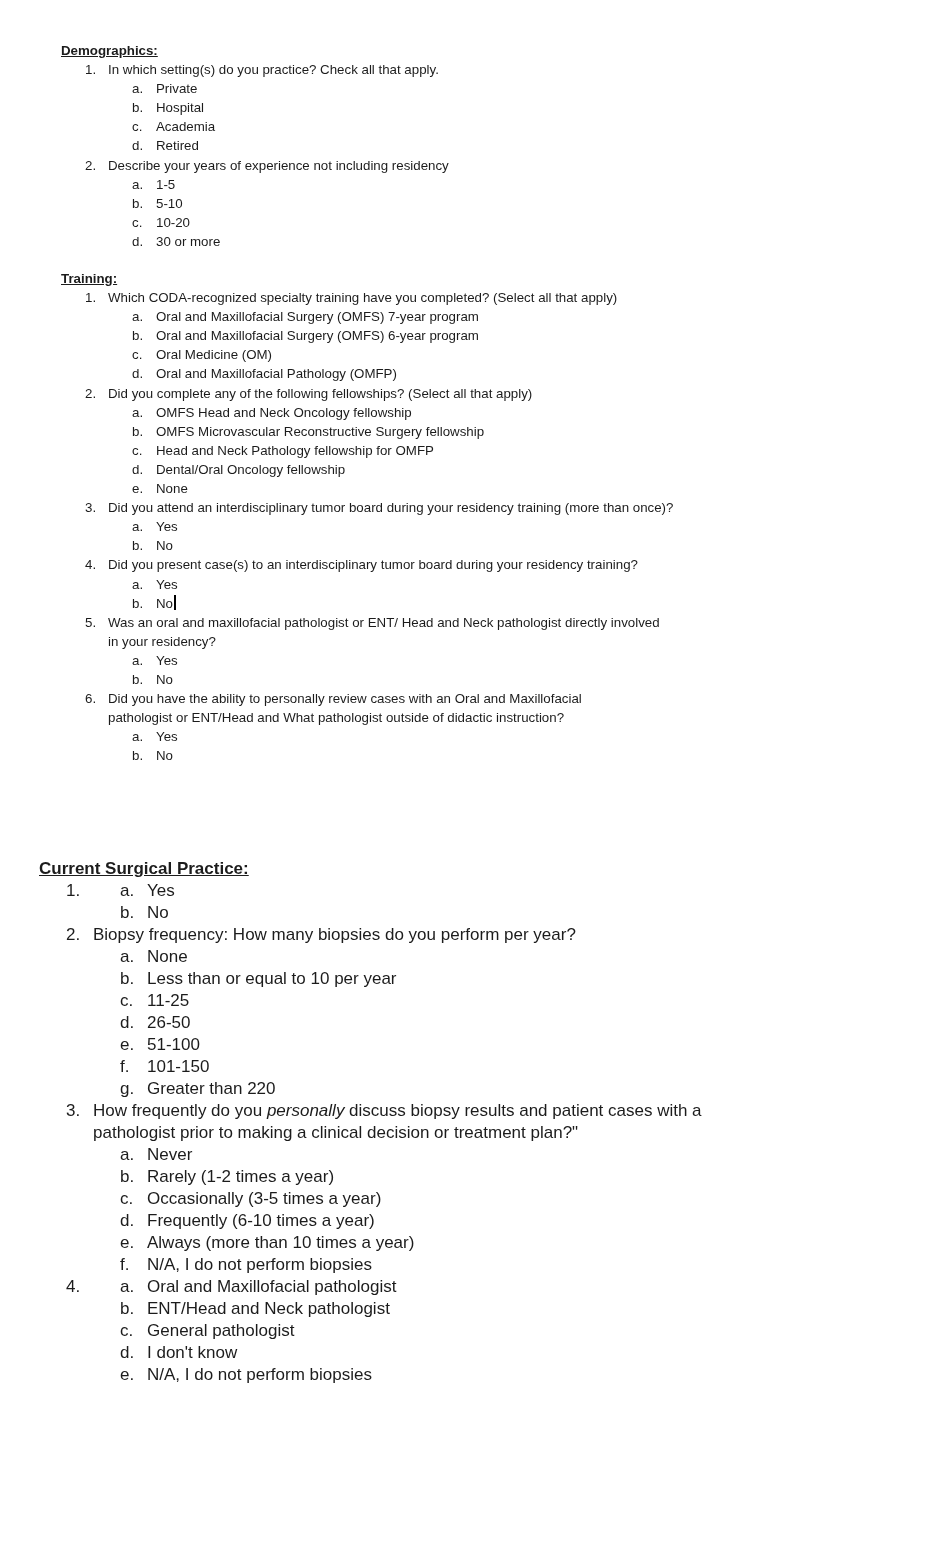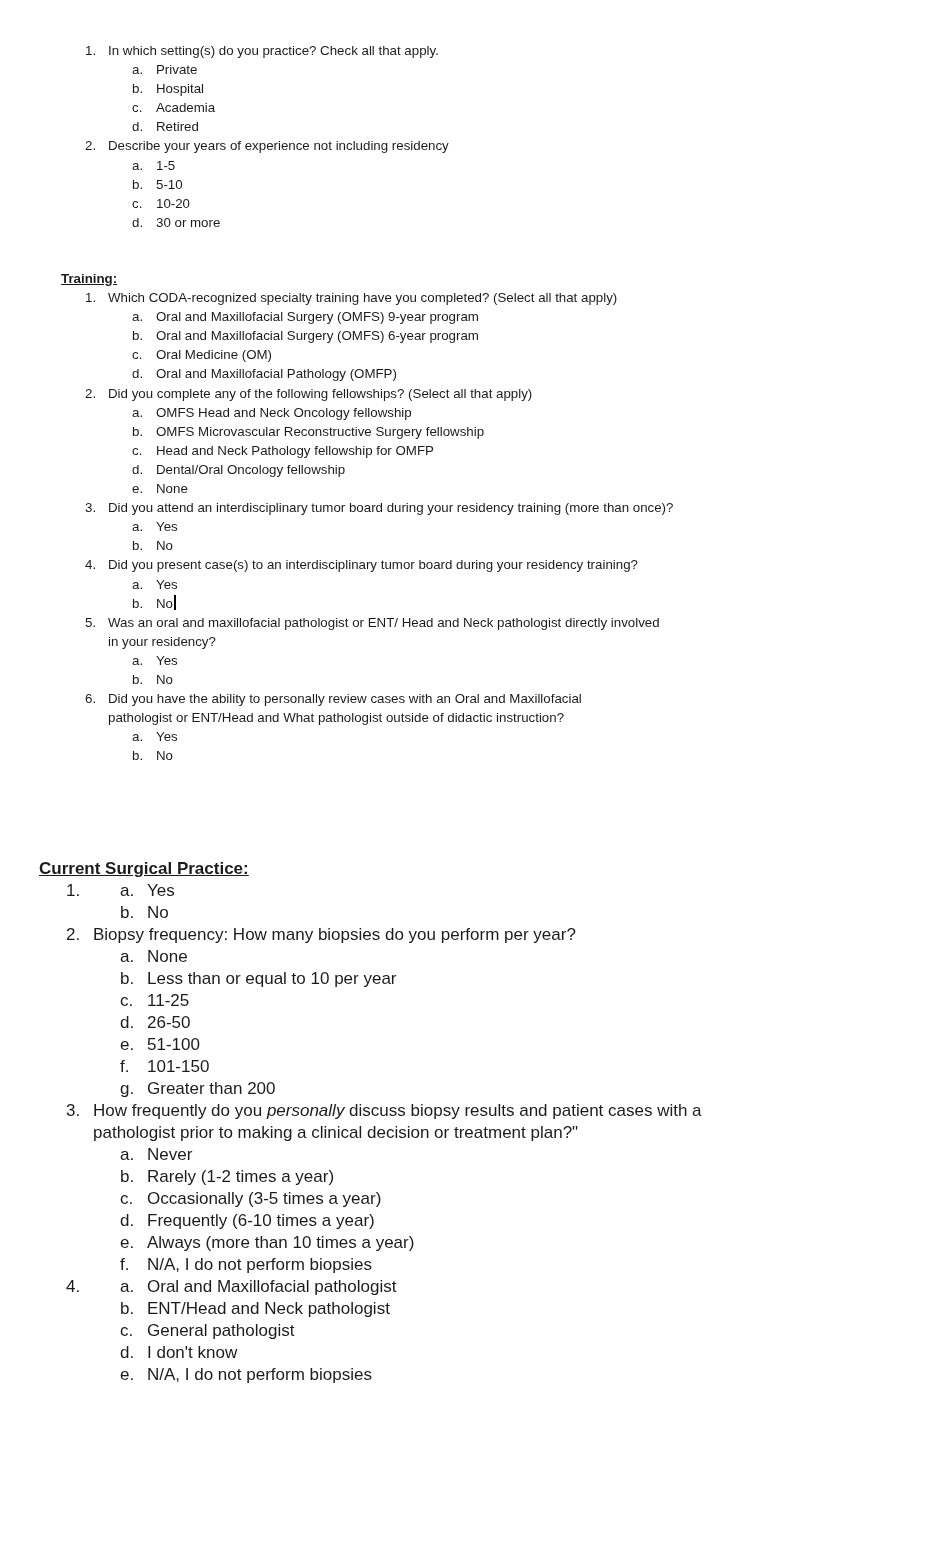--- a/index.html
+++ b/index.html
@@ -20,36 +20,37 @@
   .sec-large .opt { padding-left: 108px; }
   .sec-large .olet { position: absolute; left: 81px; }
   .caret { display: inline-block; width: 1.5px; height: 15px; background: #000; vertical-align: -2px; margin-left: 1px; }
   .sec-small .q.wide { width: 600px; }
   em { font-style: italic; }
 </style>
 </head>
 <body>
 
 <div class="section sec-small" style="top:41px;">
+  <span class="heading">Demographics:</span>
   <div class="q"><span class="qnum">1.</span><span>In which setting(s) do you practice? Check all that apply.</span></div>
   <div class="opt"><span class="olet">a.</span><span>Private</span></div>
   <div class="opt"><span class="olet">b.</span><span>Hospital</span></div>
   <div class="opt"><span class="olet">c.</span><span>Academia</span></div>
   <div class="opt"><span class="olet">d.</span><span>Retired</span></div>
   <div class="q"><span class="qnum">2.</span><span>Describe your years of experience not including residency</span></div>
   <div class="opt"><span class="olet">a.</span><span>1-5</span></div>
   <div class="opt"><span class="olet">b.</span><span>5-10</span></div>
   <div class="opt"><span class="olet">c.</span><span>10-20</span></div>
   <div class="opt"><span class="olet">d.</span><span>30 or more</span></div>
 </div>
 
 <div class="section sec-small" style="top:269px;">
   <span class="heading">Training:</span>
   <div class="q wide"><span class="qnum">1.</span><span>Which CODA-recognized specialty training have you completed? (Select all that apply)</span></div>
-  <div class="opt"><span class="olet">a.</span><span>Oral and Maxillofacial Surgery (OMFS) 9-year program</span></div>
+  <div class="opt"><span class="olet">a.</span><span>Oral and Maxillofacial Surgery (OMFS) 7-year program</span></div>
   <div class="opt"><span class="olet">b.</span><span>Oral and Maxillofacial Surgery (OMFS) 6-year program</span></div>
   <div class="opt"><span class="olet">c.</span><span>Oral Medicine (OM)</span></div>
   <div class="opt"><span class="olet">d.</span><span>Oral and Maxillofacial Pathology (OMFP)</span></div>
 
   <div class="q wide"><span class="qnum">2.</span><span>Did you complete any of the following fellowships? (Select all that apply)</span></div>
   <div class="opt"><span class="olet">a.</span><span>OMFS Head and Neck Oncology fellowship</span></div>
   <div class="opt"><span class="olet">b.</span><span>OMFS Microvascular Reconstructive Surgery fellowship</span></div>
   <div class="opt"><span class="olet">c.</span><span>Head and Neck Pathology fellowship for OMFP</span></div>
   <div class="opt"><span class="olet">d.</span><span>Dental/Oral Oncology fellowship</span></div>
   <div class="opt"><span class="olet">e.</span><span>None</span></div>
@@ -77,21 +78,21 @@
   <div class="opt"><span class="olet">a.</span><span>Yes</span></div>
   <div class="opt"><span class="olet">b.</span><span>No</span></div>
 
   <div class="q"><span class="qnum">2.</span><span>Biopsy frequency: How many biopsies do you perform per year?</span></div>
   <div class="opt"><span class="olet">a.</span><span>None</span></div>
   <div class="opt"><span class="olet">b.</span><span>Less than or equal to 10 per year</span></div>
   <div class="opt"><span class="olet">c.</span><span>11-25</span></div>
   <div class="opt"><span class="olet">d.</span><span>26-50</span></div>
   <div class="opt"><span class="olet">e.</span><span>51-100</span></div>
   <div class="opt"><span class="olet">f.</span><span>101-150</span></div>
-  <div class="opt"><span class="olet">g.</span><span>Greater than 200</span></div>
+  <div class="opt"><span class="olet">g.</span><span>Greater than 220</span></div>
 
   <div class="q" style="width:610px;"><span class="qnum">3.</span><span>How frequently do you </span><em>personally</em><span> discuss biopsy results and patient cases with a pathologist prior to making a clinical decision or treatment plan?"</span></div>
   <div class="opt"><span class="olet">a.</span><span>Never</span></div>
   <div class="opt"><span class="olet">b.</span><span>Rarely (1-2 times a year)</span></div>
   <div class="opt"><span class="olet">c.</span><span>Occasionally (3-5 times a year)</span></div>
   <div class="opt"><span class="olet">d.</span><span>Frequently (6-10 times a year)</span></div>
   <div class="opt"><span class="olet">e.</span><span>Always (more than 10 times a year)</span></div>
   <div class="opt"><span class="olet">f.</span><span>N/A, I do not perform biopsies</span></div>
 
   <div class="q" style="width:700px;"><span class="qnum">4.</span></div>

